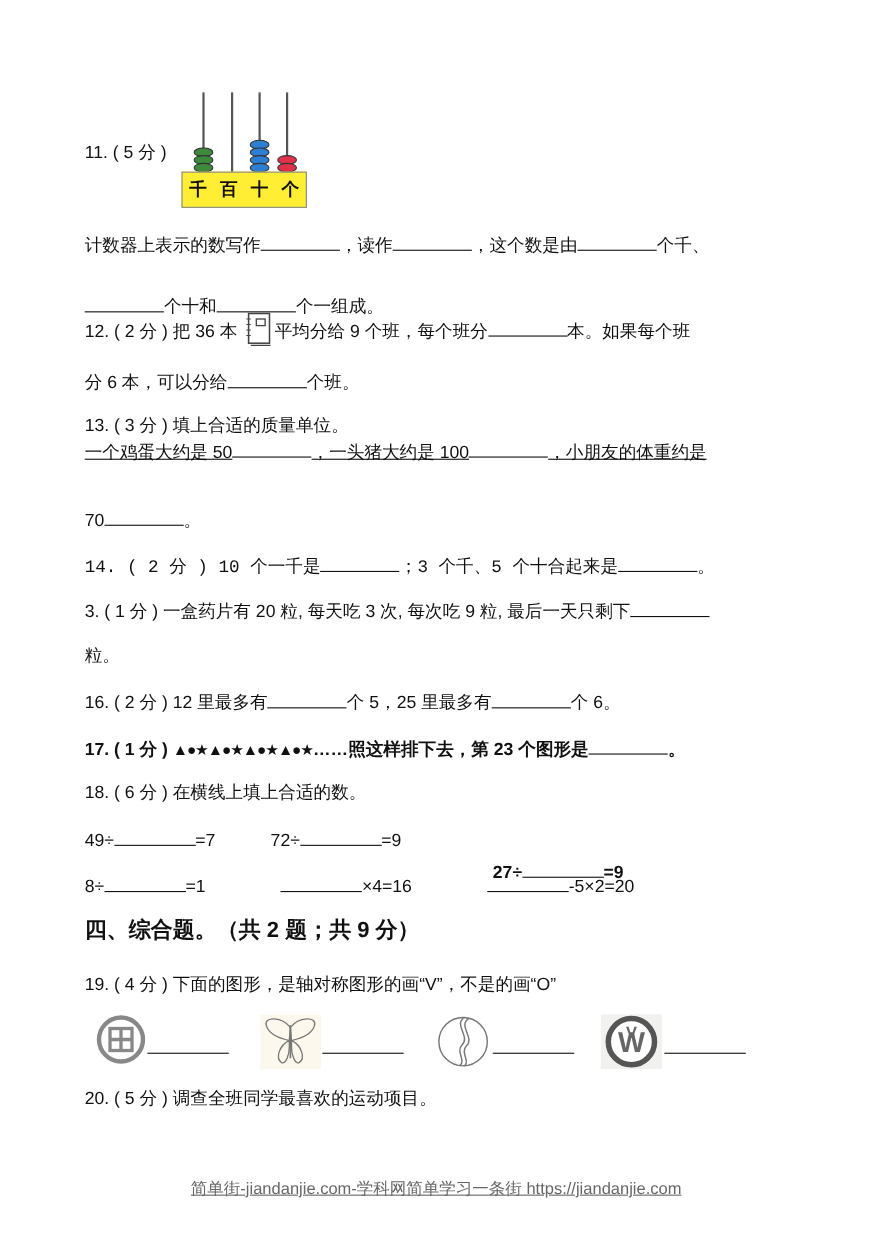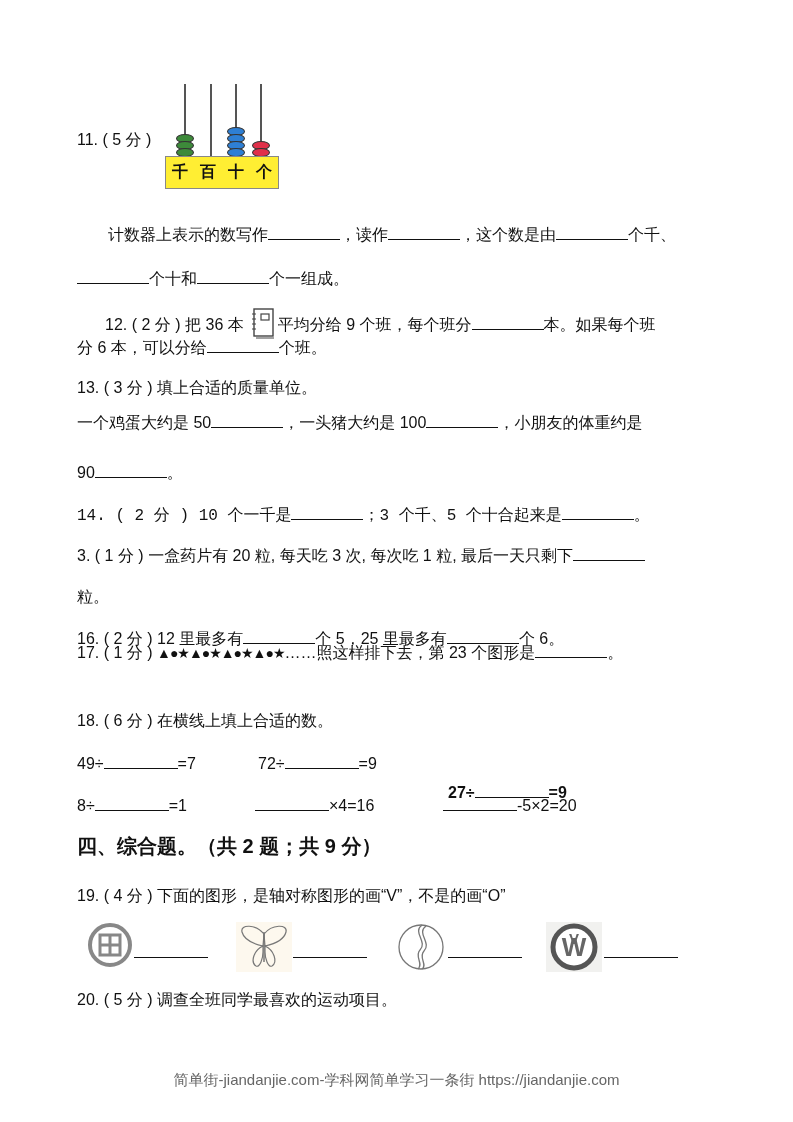--- a/index.html
+++ b/index.html
@@ -13,21 +13,21 @@
   .heading { font-weight: bold; font-size: 20px; }
   .abacus { position: absolute; left: 163px; top: 84px; width: 118px; height: 106px; }
   .abacus .rod { position: absolute; top: 0; width: 2px; height: 76px; background: #555; }
   .abacus .bead { position: absolute; width: 16px; height: 7px; border-radius: 50%; border: 1px solid #333; }
   .abacus .frame { position: absolute; left: 2px; top: 72px; width: 112px; height: 31px; background: #ffee33;
                    border: 1px solid #888; display: flex; justify-content: space-around; align-items: center;
                    font-weight: bold; font-size: 16px; color: #111; }
   .book { display: inline-block; width: 26px; height: 32px; vertical-align: -9px; margin: 0 2px 0 6px; }
   .logo { position: absolute; top: 922px; }
   .logo-blank { position: absolute; top: 957px; height: 0; border-bottom: 1px solid #111; width: 74px; }
-  .footer { position: absolute; top: 1071px; left: 0; width: 793px; text-align: center; font-size: 15px; color: #666; }
+  .footer { position: absolute; top: 1071px; left: 0; width: 793px; text-align: center; font-size: 15px; color: #666; text-decoration: underline; }
   .eq { position: absolute; font-size: 16px; white-space: nowrap; }
 </style>
 </head>
 <body>
 
 <div class="line" style="top:130px;"><span>11. ( 5 分 )</span></div>
 <div class="abacus">
   <div class="rod" style="left:21px;"></div>
   <div class="rod" style="left:47px;"></div>
   <div class="rod" style="left:72px;"></div>
@@ -45,83 +45,83 @@
   <div class="bead" style="left:89px;top:57px;background:#e0304a;"></div>
   <div class="bead" style="left:89px;top:64px;background:#e0304a;"></div>
   <div class="frame">
     <span>千</span>
     <span>百</span>
     <span>十</span>
     <span>个</span>
   </div>
 </div>
 
-<div class="line serif" style="top:224px;margin-left:31px;">
+<div class="line serif" style="top:212px;">
   <span>计数器上表示的数写作</span><span class="blank b72"></span><span>，读作</span><span class="blank b72"></span><span>，这个数是由</span><span class="blank b72"></span><span>个千、</span>
 </div>
 <div class="line serif" style="top:254px;margin-top:14px;">
   <span class="blank b72"></span><span>个十和</span><span class="blank b72"></span><span>个一组成。</span>
 </div>
 
-<div class="line" style="top:307px;margin-left:28px;">
+<div class="line" style="top:283px;">
   <span>12. ( 2 分 )</span>
   <span>把 36 本</span><svg class="book" viewBox="0 0 26 32">
     <rect x="4" y="2" width="19" height="27" fill="#fff" stroke="#444" stroke-width="1.4"></rect>
     <rect x="11" y="7" width="8" height="6" fill="none" stroke="#444" stroke-width="1.2"></rect>
     <line x1="2" y1="7" x2="6" y2="7" stroke="#444"></line>
       <line x1="2" y1="12" x2="6" y2="12" stroke="#444"></line>
     <line x1="2" y1="17" x2="6" y2="17" stroke="#444"></line>
       <line x1="2" y1="22" x2="6" y2="22" stroke="#444"></line>
     <line x1="6" y1="31" x2="24" y2="31" stroke="#444"></line>
   </svg><span>平均分给 9 个班，每个班分</span><span class="blank b72"></span><span>本。如果每个班</span>
 </div>
 <div class="line" style="top:337px;">
   <span>分 6 本，可以分给</span><span class="blank b72"></span><span>个班。</span>
 </div>
 
 <div class="line" style="top:378px;">
   <span>13. ( 3 分 )</span>
   <span>填上合适的质量单位。</span>
 </div>
-<div class="line" style="top:412px;">
+<div class="line" style="top:400px;text-decoration:underline;">
   <span>一个鸡蛋大约是 50</span><span class="blank b72"></span><span>，一头猪大约是 100</span><span class="blank b72"></span><span>，小朋友的体重约是</span>
 </div>
 <div class="line" style="top:462px;">
-  <span>90</span><span class="blank b72"></span><span>。</span>
+  <span>70</span><span class="blank b72"></span><span>。</span>
 </div>
 
 <div class="line" style="top:504px;font-family:Liberation Mono, monospace;">
   <span>14. ( 2 分 )</span>
   <span>10 个一千是</span><span class="blank b72"></span><span>；3 个千、5 个十合起来是</span><span class="blank b72"></span><span>。</span>
 </div>
 
 <div class="line" style="top:545px;">
   <span>3. ( 1 分 )</span>
-  <span>一盒药片有 20 粒, 每天吃 3 次, 每次吃 1 粒, 最后一天只剩下</span><span class="blank b72"></span>
+  <span>一盒药片有 20 粒, 每天吃 3 次, 每次吃 9 粒, 最后一天只剩下</span><span class="blank b72"></span>
 </div>
 <div class="line" style="top:587px;">
   <span>粒。</span>
 </div>
 
 <div class="line" style="top:628px;">
   <span>16. ( 2 分 )</span>
   <span>12 里最多有</span><span class="blank b72"></span><span>个 5，25 里最多有</span><span class="blank b72"></span><span>个 6。</span>
 </div>
 
-<div class="line" style="top:642px;">
+<div class="line" style="top:670px;font-weight:bold;">
   <span>17. ( 1 分 )</span>
   <span style="font-size:14px;letter-spacing:-1px;">▲●★▲●★▲●★▲●★</span><span>……照这样排下去，第 23 个图形是</span><span class="blank b72"></span><span>。</span>
 </div>
 
 <div class="line" style="top:711px;">
   <span>18. ( 6 分 )</span>
   <span>在横线上填上合适的数。</span>
 </div>
 <div class="eq" style="left:77px;top:753px;"><span>49÷</span><span class="blank b74"></span><span>=7</span></div>
-<div class="eq" style="left:246px;top:753px;margin-left:12px;"><span>72÷</span><span class="blank b74"></span><span>=9</span></div>
+<div class="eq" style="left:246px;top:753px;"><span>72÷</span><span class="blank b74"></span><span>=9</span></div>
 <div class="eq" style="left:448px;top:782px;font-weight:bold;"><span>27÷</span><span class="blank b74"></span><span>=9</span></div>
 <div class="eq" style="left:77px;top:795px;"><span>8÷</span><span class="blank b74"></span><span>=1</span></div>
 <div class="eq" style="left:255px;top:795px;"><span></span><span class="blank b74"></span><span>×4=16</span></div>
 <div class="eq" style="left:443px;top:795px;"><span></span><span class="blank b74"></span><span>-5×2=20</span></div>
 
 <div class="line heading" style="top:836px;">四、综合题。（共 2 题；共 9 分）</div>
 
 <div class="line" style="top:886px;">
   <span>19. ( 4 分 )</span>
   <span>下面的图形，是轴对称图形的画“V”，不是的画“O”</span>

